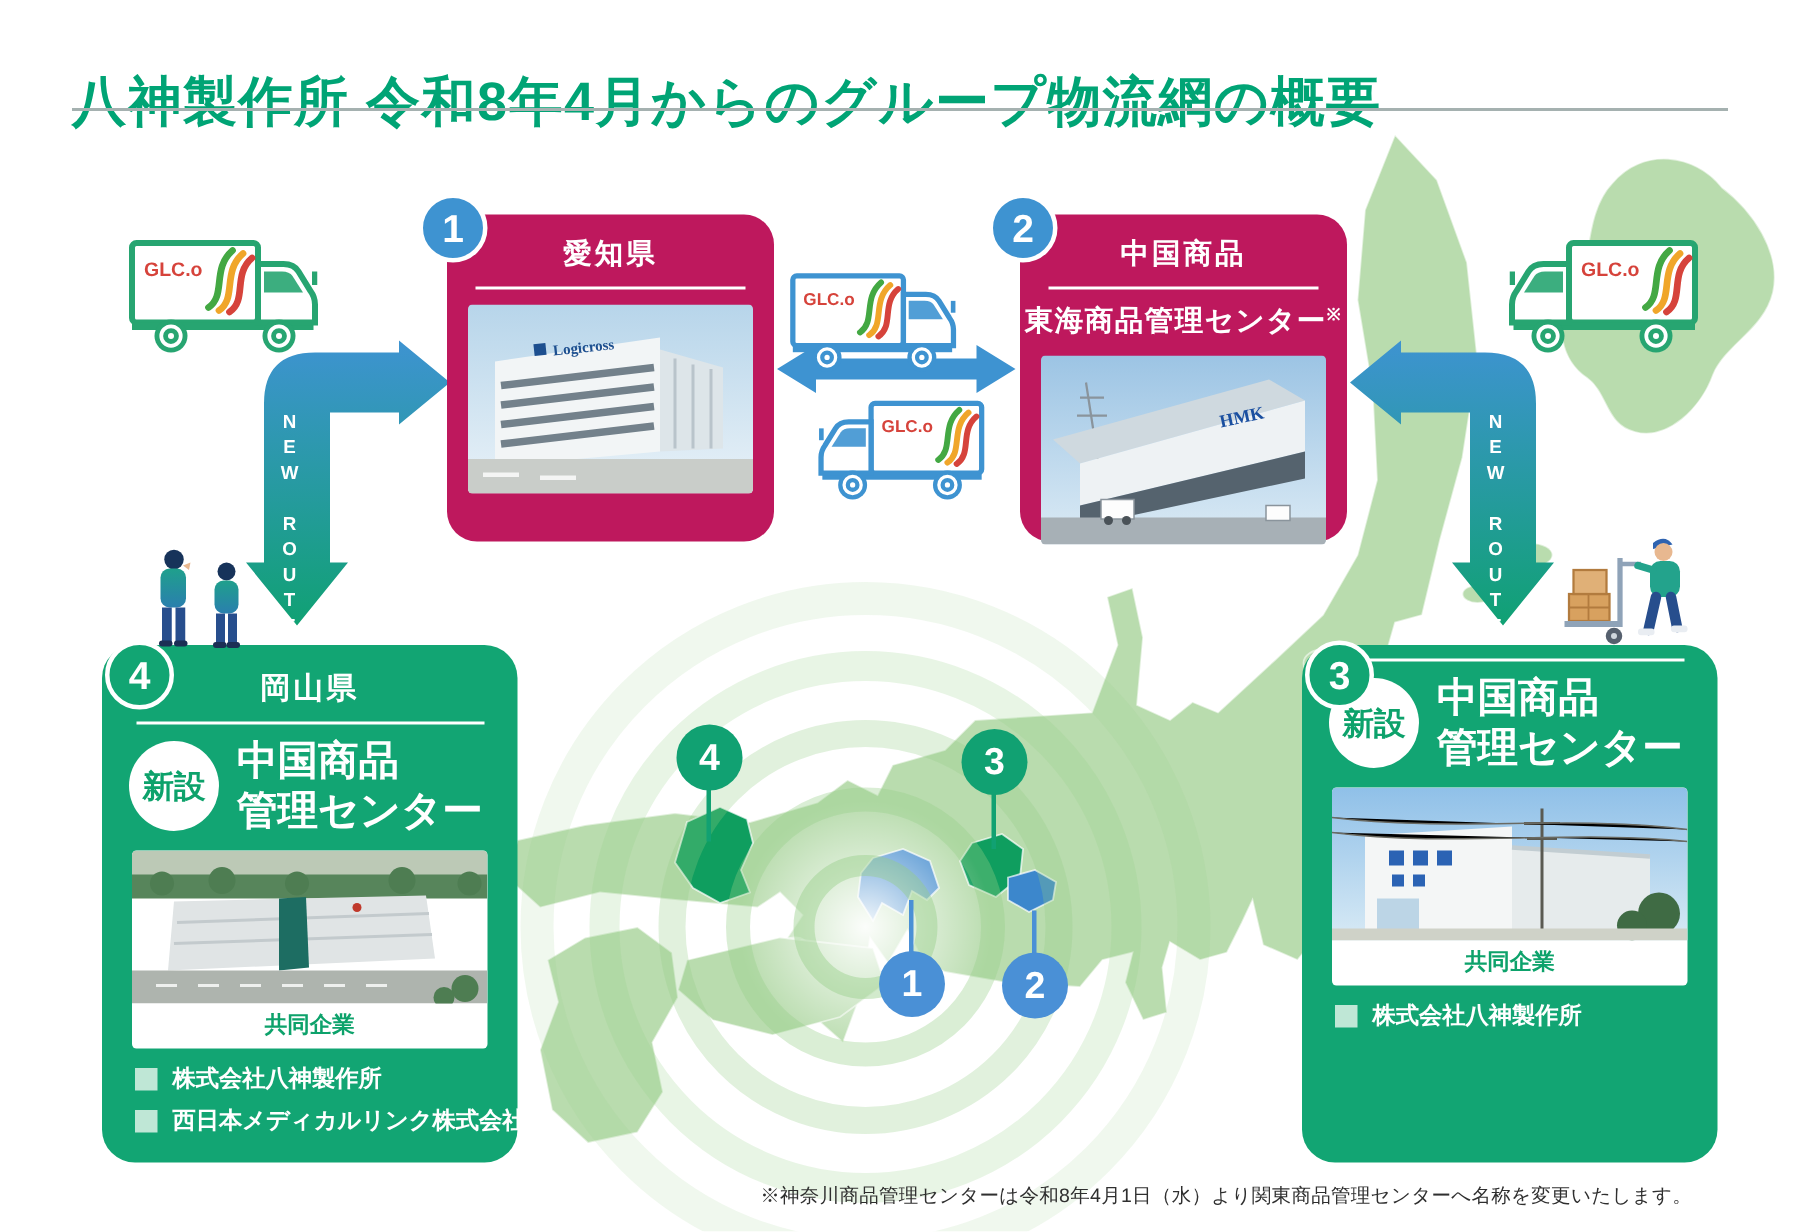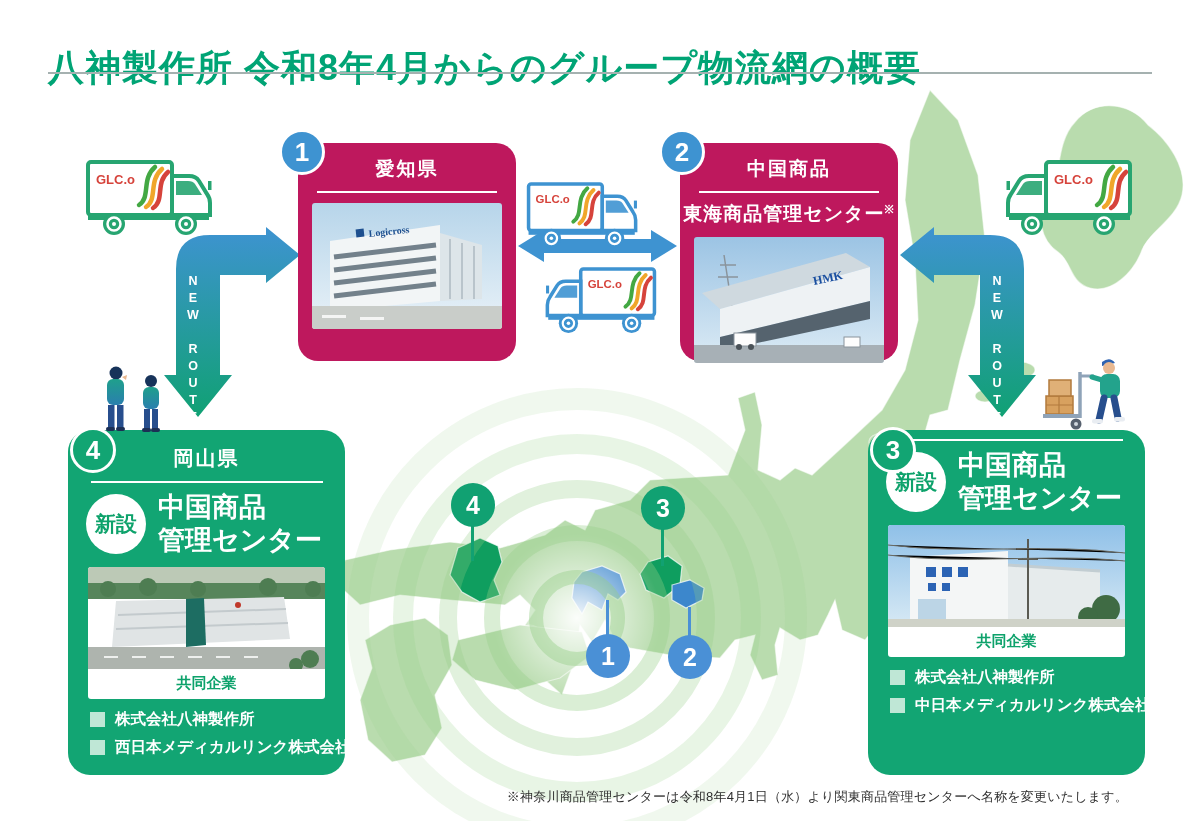--- a/index.html
+++ b/index.html
@@ -378,24 +378,20 @@
           <circle cx="200" cy="92" r="10" fill="#3f6b44"></circle>
         <rect y="94" width="237" height="8" fill="#cfd2c8"></rect>
       </svg>
       <div class="caption">共同企業</div>
     </div>
     <div class="partners">
       <div class="p-row">
         <span class="sq"></span>
         <span class="p-label">株式会社八神製作所</span>
       </div>
-      <div class="p-row">
-        <span class="sq"></span>
-        <span class="p-label">中日本メディカルリンク株式会社</span>
-      </div>
     </div>
   </div>
   <div class="num-badge green" style="left:870px;top:427px">3</div>
 
   <svg class="abs figure" style="left:95px;top:364px" width="95" height="70" viewBox="0 0 95 70">
     <defs>
         <linearGradient id="shirt" x1="0" y1="0" x2="0" y2="1">
       <stop offset="0" stop-color="#1fa08c"></stop>
           <stop offset="1" stop-color="#2a7fae"></stop>
         </linearGradient>

